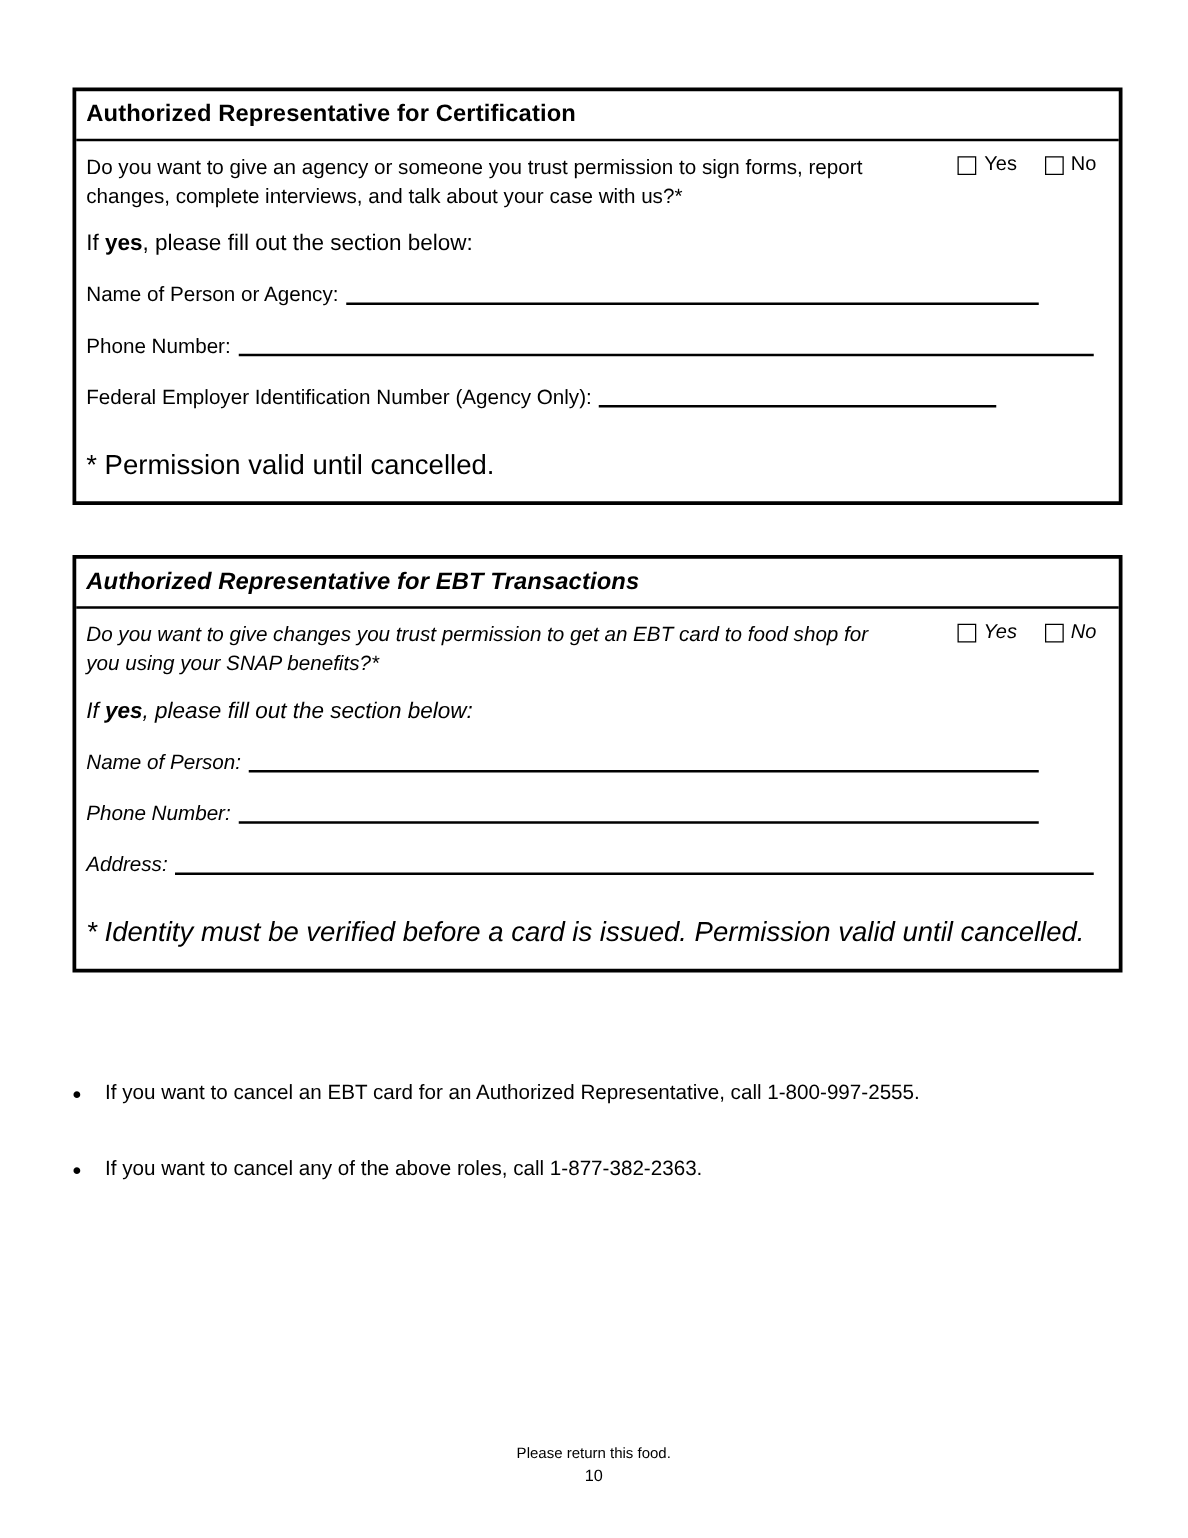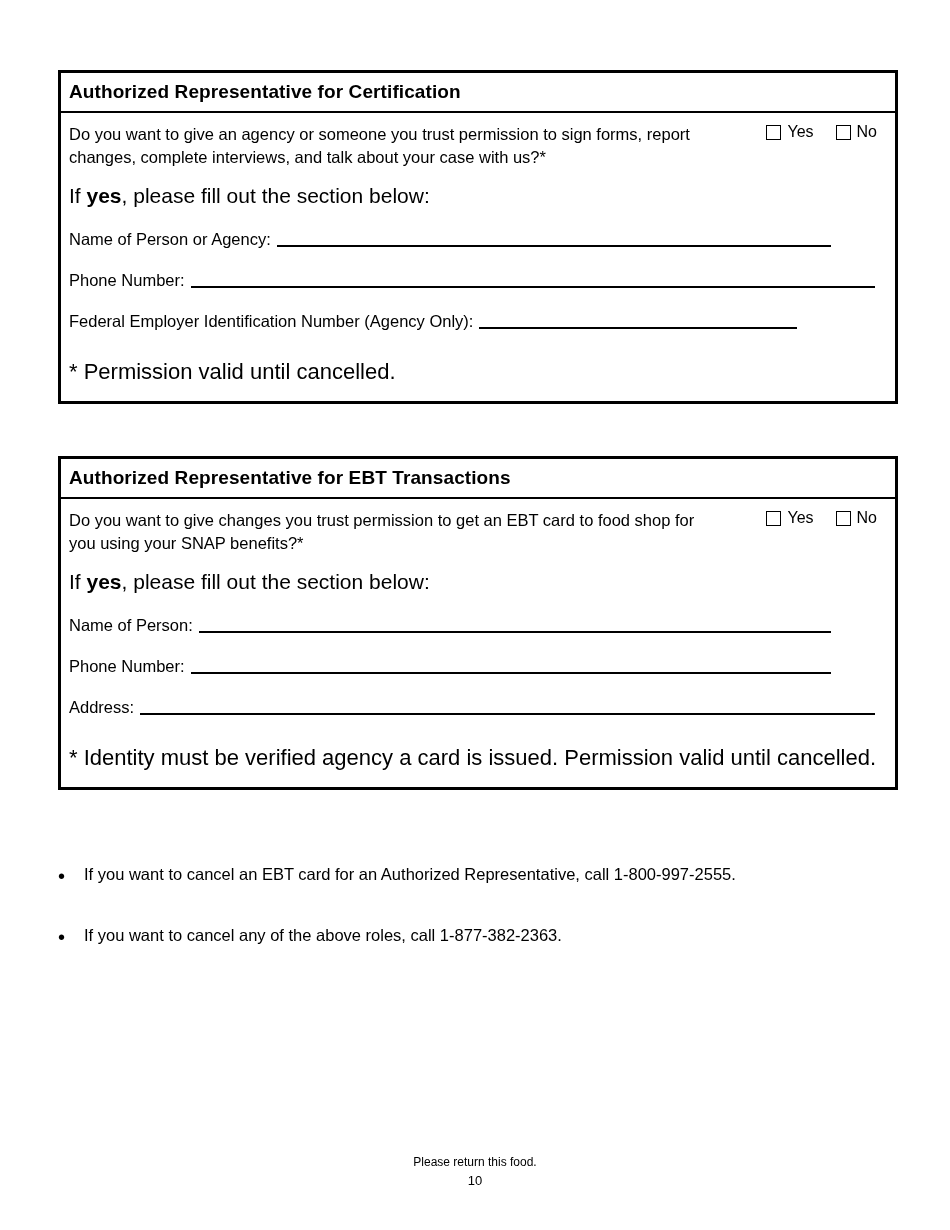--- a/index.html
+++ b/index.html
@@ -32,23 +32,24 @@
   }
   #section-cert {
     left: 58px;
     top: 57px;
     width: 840px;
     height: 334px;
     margin-top: 13px;
   }
   #section-ebt {
     left: 58px;
-    top: 456px;
+    top: 444px;
     width: 840px;
     height: 334px;
+    font-style: italic;
   }
 
   .section-header {
     border-bottom: 2px solid #000000;
     padding: 8px 0 8px 8px;
     font-size: 19px;
     font-weight: bold;
     letter-spacing: 0.1px;
   }
 
@@ -82,21 +83,21 @@
   .checkbox {
     width: 15px;
     height: 15px;
     border: 1.6px solid #000000;
     box-sizing: border-box;
     background: #ffffff;
     display: inline-block;
   }
 
   .subline {
-    font-size: 21px;
+    font-size: 18px;
     margin-top: 14px;
   }
   .subline b { font-weight: bold; }
 
   .field-row {
     position: relative;
     font-size: 16.5px;
     margin-top: 22px;
     display: flex;
     align-items: flex-end;
@@ -230,21 +231,21 @@
       <div class="field-row">
         <span class="field-label">Phone Number:</span>
         <span class="field-line short"></span>
       </div>
 
       <div class="field-row">
         <span class="field-label">Address:</span>
         <span class="field-line"></span>
       </div>
 
-      <div class="footnote">* Identity must be verified agency a card is issued. Permission valid until cancelled.</div>
+      <div class="footnote">* Identity must be verified before a card is issued. Permission valid until cancelled.</div>
     </div>
   </div>
 
   <div class="bullets">
     <div class="bullet-item">
       <span class="bullet-dot">•</span>
       <span class="bullet-text">If you want to cancel an EBT card for an Authorized Representative, call 1-800-997-2555.</span>
     </div>
     <div class="bullet-item">
       <span class="bullet-dot">•</span>

